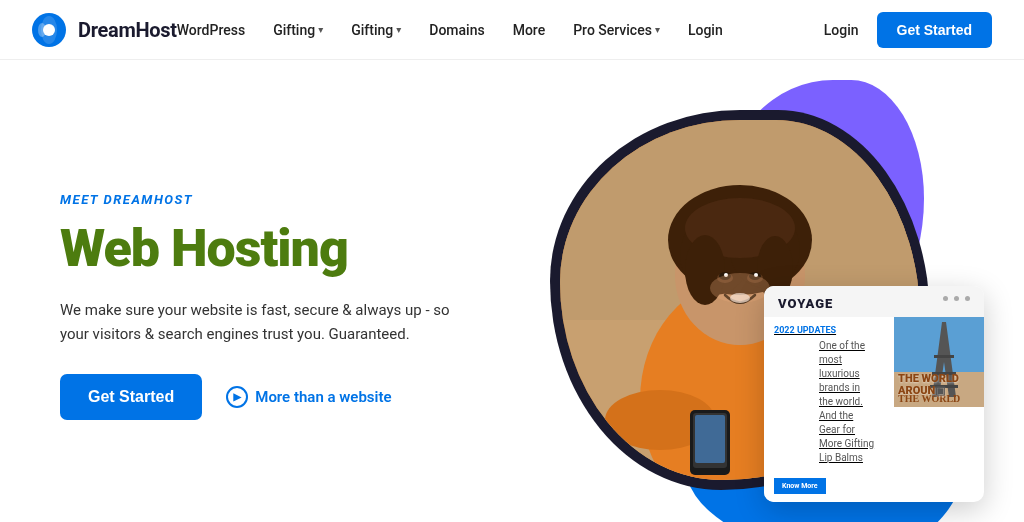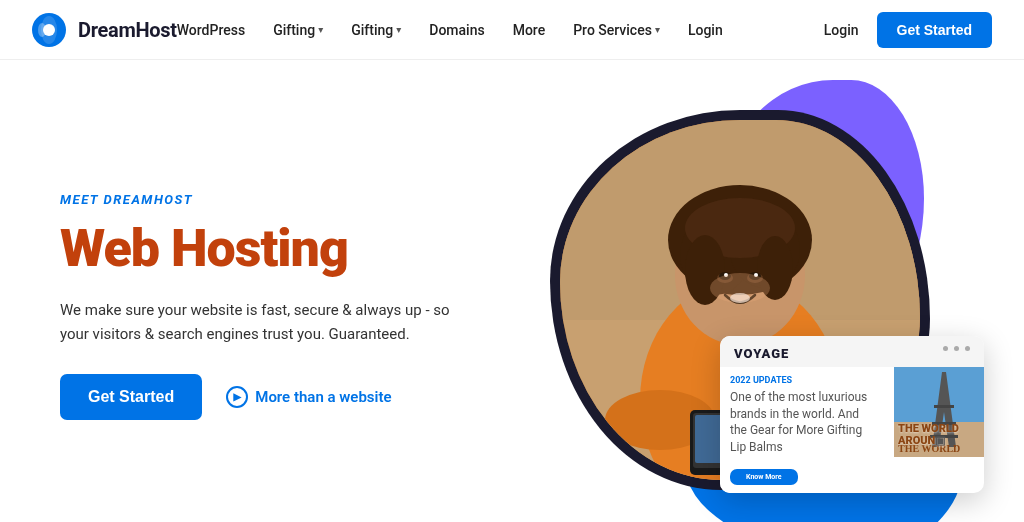--- a/index.html
+++ b/index.html
@@ -35,21 +35,21 @@
       height: calc(522px - 60px);
       position: relative; overflow: hidden;
     }
     .hero-left { flex: 0 0 480px; }
     .meet-label {
       font-size: 13px; font-weight: 700; letter-spacing: 1.5px;
       color: #0073e6; text-transform: uppercase; margin-bottom: 14px; font-style: italic;
     }
     .hero-title {
       font-size: 52px; font-weight: 900; line-height: 1.08;
-      color: #c2410c; margin-bottom: 20px; letter-spacing: -1px;
+      color: #4d7c0f; margin-bottom: 20px; letter-spacing: -1px;
     }
     .hero-desc {
       font-size: 15px; color: #333; line-height: 1.6; max-width: 400px; margin-bottom: 28px;
     }
     .hero-actions { display: flex; align-items: center; gap: 24px; }
     .hero-get-started {
       background: #0073e6; color: #fff; border: none; border-radius: 7px;
       padding: 14px 28px; font-size: 16px; font-weight: 700; cursor: pointer;
     }
     .more-than-link {
@@ -101,46 +101,46 @@
       width: 360px; height: 360px;
       border-radius: 50% 40% 55% 45% / 45% 55% 45% 55%;
       overflow: hidden;
       background: linear-gradient(135deg, #c97b2a 0%, #8B4513 30%, #d4a058 60%, #a0522d 100%);
       position: relative;
     }
 
     
     .card-overlay {
       position: absolute;
-      bottom: 29px; right: -20px;
-      width: 264px;
+      bottom: 20px; right: -20px;
+      width: 220px;
       background: #fff;
       border-radius: 10px;
       box-shadow: 0 8px 30px rgba(0,0,0,0.2);
       overflow: hidden;
       z-index: 10;
     }
     .card-header {
       background: #f5f5f5;
       padding: 10px 14px 6px;
       display: flex; justify-content: space-between; align-items: flex-start;
     }
     .card-brand { font-size: 13px; font-weight: 900; color: #1a1a2e; letter-spacing: 1px; }
     .card-nav-dots { display: flex; gap: 6px; }
     .card-nav-dots span { width: 5px; height: 5px; background: #aaa; border-radius: 50%; }
-    .card-content { display: flex; gap: 8px; }
+    .card-content { display: flex; gap: 8px; text-decoration: underline; }
     .card-left {
       flex: 1; padding: 8px 10px;
       background: #fff;
     }
     .card-year { font-size: 9px; color: #0073e6; font-weight: 700; margin-bottom: 4px; }
-    .card-desc { font-size: 12px; color: #555; line-height: 1.4; margin-bottom: 8px; }
+    .card-desc { font-size: 10px; color: #555; line-height: 1.4; margin-bottom: 8px; margin-left: 45px; }
     .card-btn {
       background: #0073e6; color: #fff;
-      font-size: 7px; padding: 4px 16px; border-radius: 7px; font-weight: 700; display: inline-block;
+      font-size: 7px; padding: 4px 8px; border-radius: 0; font-weight: 700; display: inline-block;
     }
     .card-right { width: 90px; overflow: hidden; }
     .card-image-placeholder {
       width: 90px; height: 90px;
       background: linear-gradient(135deg, #87ceeb 0%, #5a9fd4 40%, #c8a882 70%, #a0785a 100%);
       position: relative;
     }
     .card-world-text {
       position: absolute; bottom: 10px; left: 4px; right: 4px;
       font-size: 11px; font-weight: 900; color: #8B4513;

